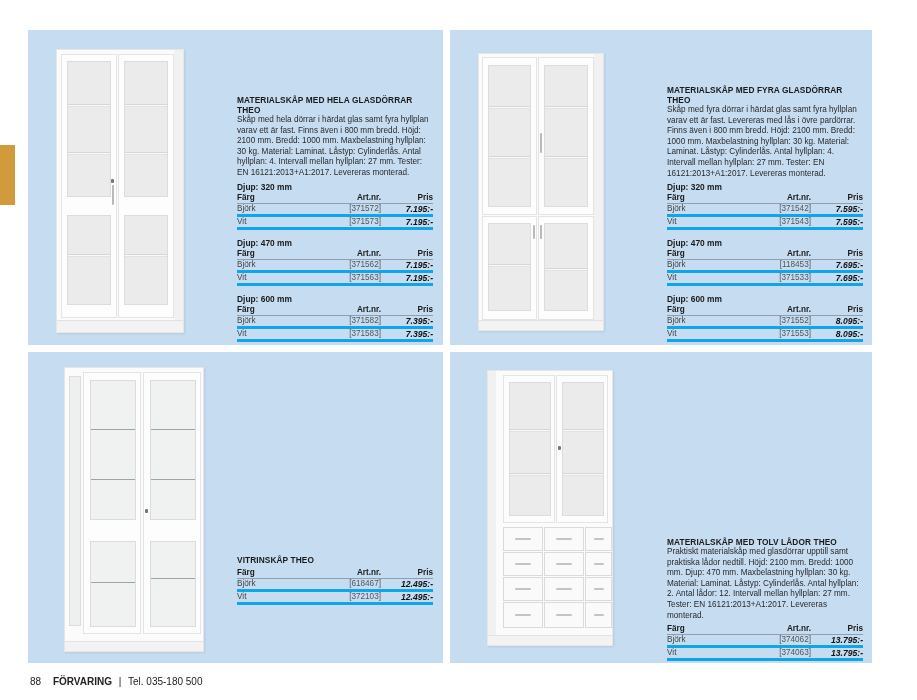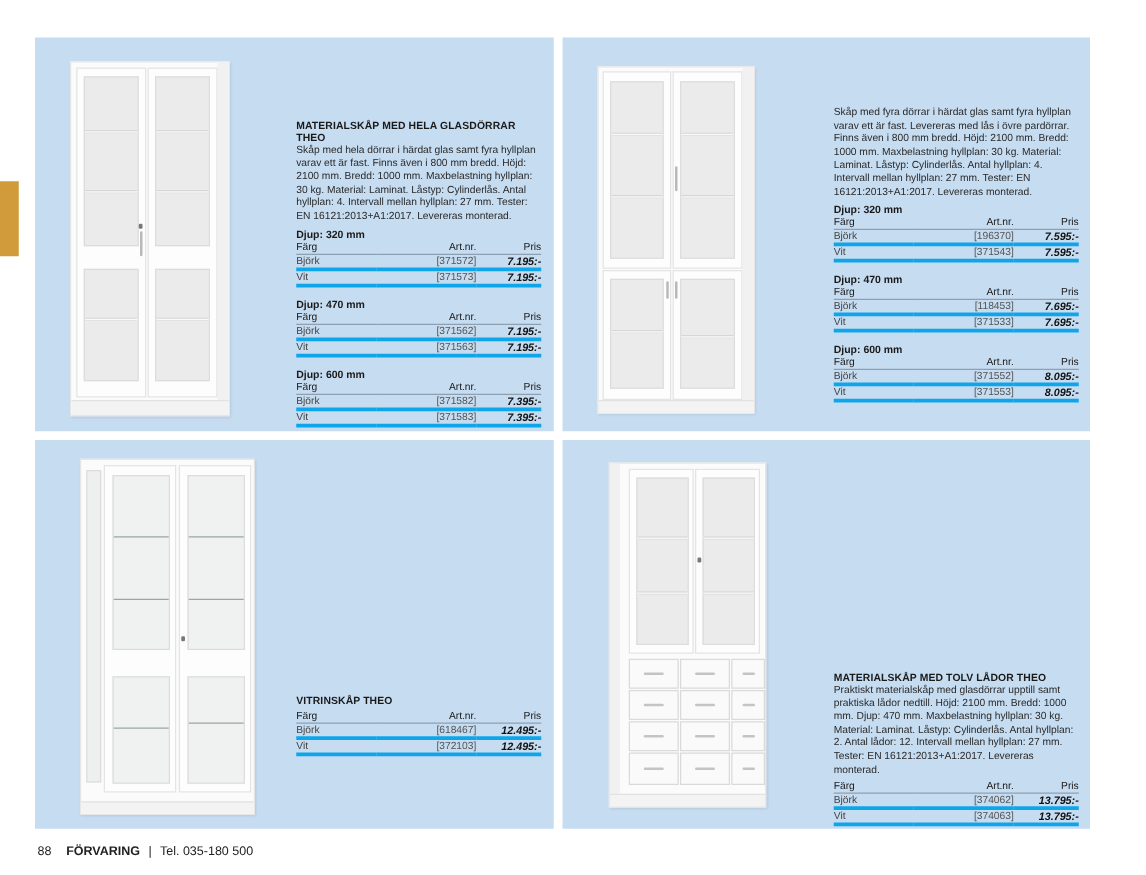--- a/index.html
+++ b/index.html
@@ -13,21 +13,21 @@
   #p2 { left: 450px; top: 30px; width: 422px; height: 315px; }
   #p3 { left: 28px; top: 352px; width: 415px; height: 311px; }
   #p4 { left: 450px; top: 352px; width: 422px; height: 311px; }
 
   .info { position: absolute; width: 196px; font-size: 8.2px; line-height: 10.6px; }
   .info h2 { font-size: 8.3px; font-weight: 700; letter-spacing: 0.1px; line-height: 10px; text-transform: uppercase; }
   .info p.desc { color: #2a2a2a; }
   .depth { font-weight: 700; font-size: 8.4px; margin-top: 3px; line-height: 11px; }
   .group { margin-bottom: 8px; }
   table.prices { width: 100%; border-collapse: collapse; font-size: 8.2px; }
-  table.prices th { font-weight: 400; line-height: 10px; padding: 0; text-align: left; }
+  table.prices th { font-weight: 700; line-height: 10px; padding: 0; text-align: left; }
   table.prices td { line-height: 10px; padding: 0; color: #444; border-bottom: 3px solid #0ea5e9; }
   table.prices tr.h th { border-bottom: 1px solid #8e9fb2; }
   table.prices .c2 { text-align: right; width: 80px; }
   table.prices .c3 { text-align: right; width: 52px; }
   table.prices td.c3 { font-weight: 700; font-style: italic; color: #111; font-size: 8.6px; }
   table.prices td.c2 { color: #555; }
 
   
   .cab { position: absolute; background: #fbfbfb; border: 1px solid #e6e6e6; box-shadow: 1px 1px 2px rgba(0,0,0,0.08); }
   .side { position: absolute; background: #f1f1f1; }
@@ -175,34 +175,35 @@
     <div class="door" style="left:59px;top:162px;width:56px;height:104px;">
       <div class="glass" style="left:5px;top:6px;width:44px;height:88px;">
         <div class="shelf" style="top:44px;"></div>
       </div>
       <div class="handle" style="left:1px;top:8px;height:14px;"></div>
     </div>
     <div class="base" style="left:0;bottom:0;width:100%;height:10px;"></div>
   </div>
 
   <div class="info" style="left:217px;top:55px;">
+    <h2>MATERIALSKÅP MED FYRA GLASDÖRRAR THEO</h2>
     <p class="desc">Skåp med fyra dörrar i härdat glas samt fyra hyllplan varav ett är fast. Levereras med lås i övre pardörrar. Finns även i 800 mm bredd. Höjd: 2100 mm. Bredd: 1000 mm. Maxbelastning hyllplan: 30 kg. Material: Laminat. Låstyp: Cylinderlås. Antal hyllplan: 4. Intervall mellan hyllplan: 27 mm. Tester: EN 16121:2013+A1:2017. Levereras monterad.</p>
 
     <div class="group">
       <div class="depth">Djup: 320 mm</div>
       <table class="prices">
         <tbody>
             <tr class="h">
               <th>Färg</th>
               <th class="c2">Art.nr.</th>
               <th class="c3">Pris</th>
             </tr>
         <tr>
               <td>Björk</td>
-              <td class="c2">[196370]</td>
+              <td class="c2">[371542]</td>
               <td class="c3">7.595:-</td>
             </tr>
         <tr>
               <td>Vit</td>
               <td class="c2">[371543]</td>
               <td class="c3">7.595:-</td>
             </tr>
       </tbody>
         </table>
     </div>

